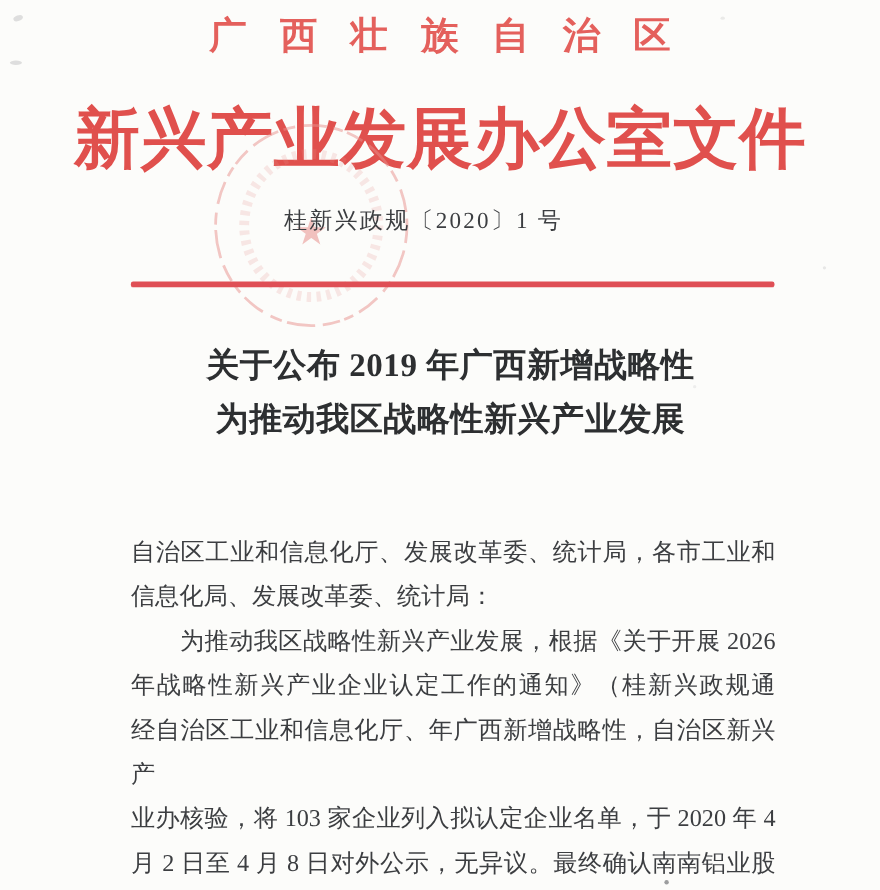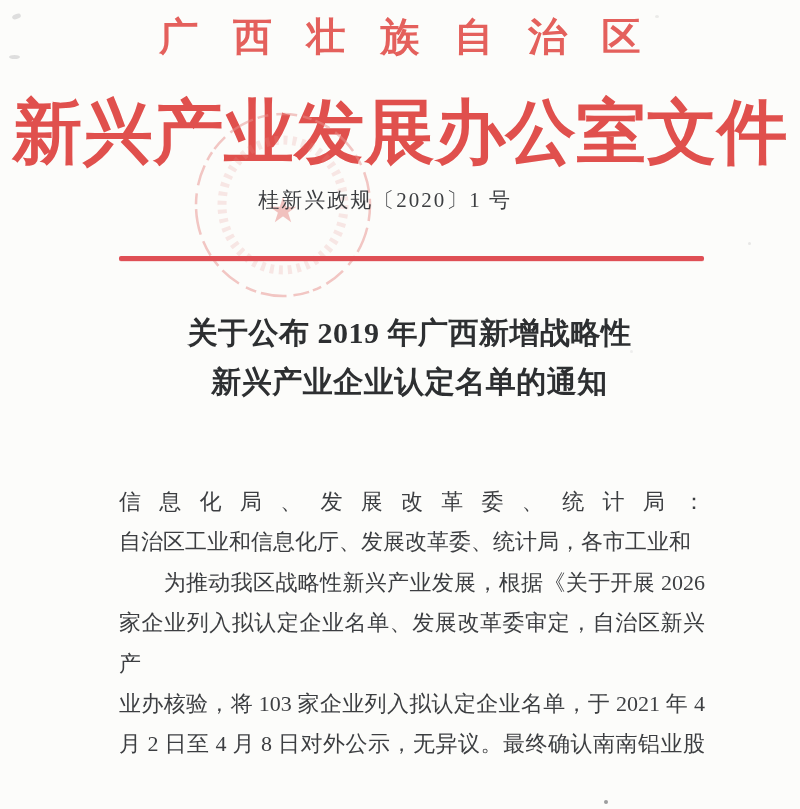--- a/index.html
+++ b/index.html
@@ -9,28 +9,28 @@
     overflow:hidden;
     background:#fcfcfa;
     font-family:"Liberation Serif","DejaVu Serif",serif;
   }
   .doc-page { position:absolute; inset:0; }
 
   
   .region-line {
     position:absolute; top:10px; left:0; right:0;
     text-align:center;
-    font-size:39px; font-weight:bold;
+    font-size:34px; font-weight:bold;
     letter-spacing:0.32em; padding-left:0.32em;
     color:var(--header-red-light);
   }
   .office-line {
     position:absolute; top:86px; left:0; right:0;
     text-align:center;
-    font-size:70px; font-weight:bold;
+    font-size:60px; font-weight:bold;
     letter-spacing:0.5px;
     color:var(--header-red);
   }
   .doc-number {
     position:absolute; top:186px; left:0; right:0;
     text-align:center;
     transform:translateX(-15px);
     font-size:21px; letter-spacing:2px;
     color:var(--body-ink);
   }
@@ -99,29 +99,30 @@
       <path d="M90,89 L98.2,114.3 L76.7,98.7 L103.3,98.7 L81.8,114.3 Z" fill="var(--seal-pink)" opacity="0.55"></path>
     </svg>
   </span>
 
   <div class="doc-number">桂新兴政规〔2020〕1 号</div>
 
   <div class="red-rule"></div>
 
   <div class="title-block">
     <div>关于公布 2019 年广西新增战略性</div>
-    <div>新兴产业企业认定名单的通知</div>
+    <div>为推动我区战略性新兴产业发展</div>
   </div>
 
   <div class="body-text">
+      <div class="body-line">自治区工业和信息化厅、发展改革委、统计局，各市工业和</div>
       <div class="body-line">信息化局、发展改革委、统计局：</div>
-      <div class="body-line">自治区工业和信息化厅、发展改革委、统计局，各市工业和</div>
       <div class="body-line">　　为推动我区战略性新兴产业发展，根据《关于开展 2026</div>
-      <div class="body-line">家企业列入拟认定企业名单、发展改革委审定，自治区新兴产</div>
-      <div class="body-line">业办核验，将 103 家企业列入拟认定企业名单，于 2021 年 4</div>
+      <div class="body-line">年战略性新兴产业企业认定工作的通知》（桂新兴政规通</div>
+      <div class="body-line">经自治区工业和信息化厅、年广西新增战略性，自治区新兴产</div>
+      <div class="body-line">业办核验，将 103 家企业列入拟认定企业名单，于 2020 年 4</div>
       <div class="body-line">月 2 日至 4 月 8 日对外公示，无异议。最终确认南南铝业股</div>
     </div>
 
   <div class="speck s1"></div>
   <div class="speck s2"></div>
   <div class="speck s3"></div>
   <div class="speck s4"></div>
   <div class="speck s5"></div>
   <div class="speck s6"></div>
 

